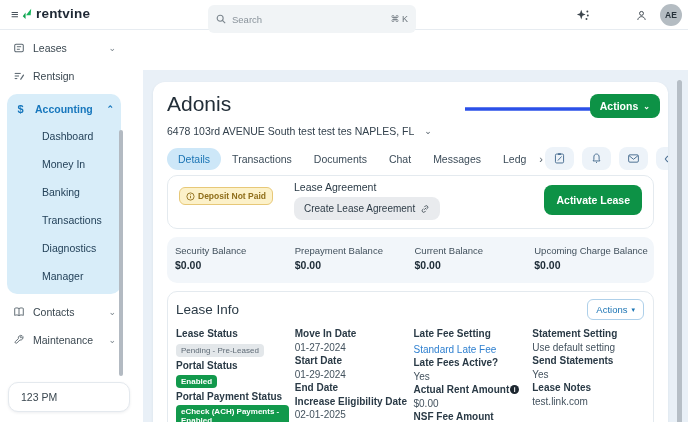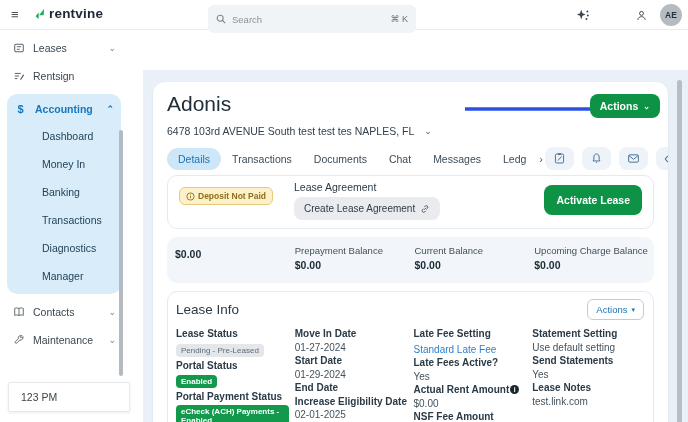--- a/index.html
+++ b/index.html
@@ -4,21 +4,21 @@
 <style>
   * { margin:0; padding:0; box-sizing:border-box; }
   html,body { width:688px; height:422px; overflow:hidden; background:#fff;
     font-family:"Liberation Sans", sans-serif; color:#2a3a46; }
   .page { position:relative; width:688px; height:422px; }
 
   
   .hdr { position:absolute; left:0; top:0; width:688px; height:30px; background:#fff;
     border-bottom:1px solid #e7ecf1; z-index:30; }
   .hamburger { position:absolute; left:11px; top:7px; font-size:13px; color:#4a545d; cursor:pointer; }
-  .brand { position:absolute; left:33px; top:6px; display:flex; align-items:center; gap:3px; }
+  .brand { position:absolute; left:20px; top:6px; display:flex; align-items:center; gap:3px; }
   .brand-text { font-size:13.5px; font-weight:bold; color:#1d2733; letter-spacing:.2px; }
   .search { position:absolute; left:208px; top:5px; width:208px; height:28px; background:#f1f4f6;
     border-radius:6px; display:flex; align-items:center; padding:0 8px; gap:6px; cursor:text; }
   .search-ph { font-size:9.5px; color:#8a939b; flex:1; }
   .search-kbd { font-size:9px; color:#6a737b; }
   .hdr-ic { position:absolute; top:6px; width:18px; height:18px; display:flex; align-items:center;
     justify-content:center; cursor:pointer; }
   .avatar { position:absolute; right:6px; top:4px; width:22px; height:22px; border-radius:50%;
     background:#b4bcc2; color:#27323b; font-size:8.5px; font-weight:bold; display:flex;
     align-items:center; justify-content:center; cursor:pointer; }
@@ -31,21 +31,21 @@
   .nav-item .chev { margin-left:auto; font-size:9px; color:#7b858d; }
   .nav-ic { width:13px; display:flex; justify-content:center; color:#5b6770; }
   .acct-group { margin:4px 7px; background:#d8edf9; border-radius:10px; padding:2px 0 4px; }
   .acct-head { height:26px; display:flex; align-items:center; padding:0 7px; gap:8px;
     font-size:10.5px; color:#1777bd; font-weight:bold; cursor:pointer; }
   .acct-head .chev { margin-left:auto; font-size:9px; color:#1777bd; }
   .dollar { font-size:11px; color:#1777bd; width:13px; text-align:center; }
   .sub-item { height:28px; display:flex; align-items:center; padding-left:35px; font-size:10.5px;
     color:#24425a; cursor:pointer; }
   .sb-footer { position:absolute; left:8px; bottom:10px; width:122px; height:30px; background:#fff;
-    border:1px solid #e4e9ee; border-radius:2px; box-shadow:0 1px 3px rgba(20,40,60,.08);
+    border:1px solid #e4e9ee; border-radius:10px; box-shadow:0 1px 3px rgba(20,40,60,.08);
     font-size:10.5px; color:#3a4750; display:flex; align-items:center; padding-left:12px; }
   .sb-scroll { position:absolute; right:5px; top:100px; width:4px; height:246px; background:#b3bac2;
     border-radius:2px; cursor:grab; }
 
   
   .main { position:absolute; left:143px; top:30px; width:617px; height:392px; background:#e9f0f7;
     overflow:hidden;margin-top:40px; }
   .card { position:absolute; left:10px; top:12px; width:515px; height:368px; background:#fff;
     border-radius:12px; box-shadow:0 1px 3px rgba(30,50,70,.07); padding:10px 14px 0; overflow:hidden; }
   .v-scroll { position:absolute; left:534px; top:10px; width:5px; height:372px; background:#b6bec6;
@@ -301,20 +301,21 @@
             <svg width="10" height="10" viewBox="0 0 14 14">
                 <path d="M6 8 L8.8 5.2 M5 6.5 L3.5 8 A2.2 2.2 0 0 0 6.6 11.1 L8 9.7 M9 7.5 L10.5 6 A2.2 2.2 0 0 0 7.4 2.9 L6 4.3" fill="none" stroke="#4a545d" stroke-width="1.3"></path>
               </svg>
           </button>
         </div>
         <button class="btn-activate">Activate Lease</button>
       </div>
 
       <div class="sec2">
         <div class="bal">
+          <div class="bal-label">Security Balance</div>
           <div class="bal-value">$0.00</div>
         </div>
         <div class="bal">
           <div class="bal-label">Prepayment Balance</div>
           <div class="bal-value">$0.00</div>
         </div>
         <div class="bal">
           <div class="bal-label">Current Balance</div>
           <div class="bal-value">$0.00</div>
         </div>

